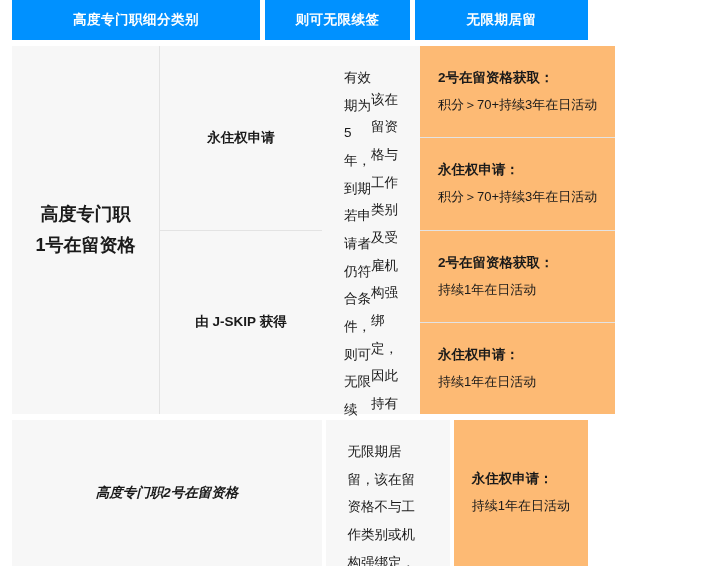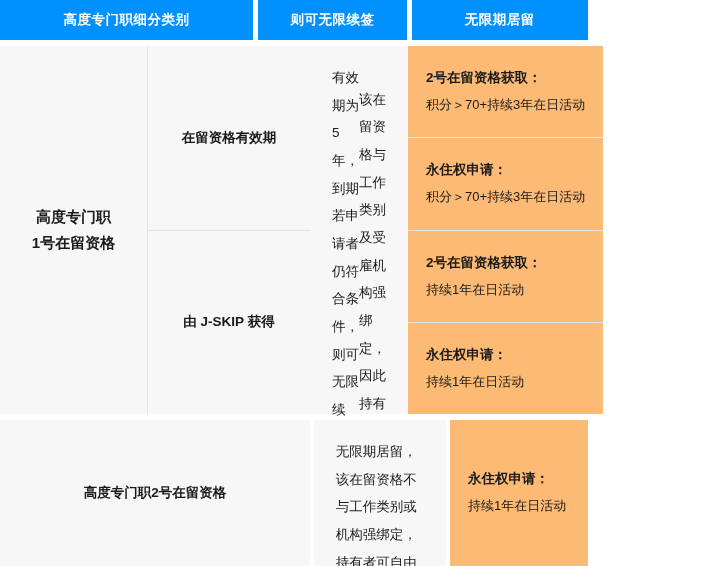--- a/index.html
+++ b/index.html
@@ -6,20 +6,21 @@
   html, body {
     margin: 0; padding: 0;
     width: 720px; height: 566px;
     background: #ffffff;
     font-family: "Liberation Sans", sans-serif;
   }
   .table {
     width: 588px;
     display: flex;
     flex-direction: column;
+    padding-left: 12px;
   }
   .header-row {
     display: flex;
     height: 40px;
   }
   .hcell {
     color: #ffffff;
     background: #0091ff;
     font-size: 13.5px;
     font-weight: bold;
@@ -41,21 +42,21 @@
     width: 310px;
     display: flex;
     background: #f7f7f7;
   }
   .col1-label {
     width: 148px;
     display: flex;
     align-items: center;
     justify-content: center;
     text-align: center;
-    font-size: 15px;
+    font-size: 18px;
     font-weight: bold;
     color: #1a1a1a;
     line-height: 1.75;
     border-right: 1px solid #e3e3e3;
   }
   .col1-sub {
     width: 162px;
     display: flex;
     flex-direction: column;
   }
@@ -102,20 +103,21 @@
     color: #1a1a1a;
     line-height: 1.85;
   }
   .rule + .rule { border-top: 1px solid #e3e3e3; }
   .rule .title { font-weight: bold; font-size: 13.5px; margin-bottom: 2px; }
   .rule .line { white-space: nowrap; }
   .row1 { height: 368px; }
   .row2 { height: 146px; }
   .row2 .col1 {
     justify-content: center;
+    font-style: italic;
   }
   .row2-label {
     width: 310px;
     display: flex;
     align-items: center;
     justify-content: center;
     text-align: center;
     font-size: 13.5px;
     font-weight: bold;
     color: #1a1a1a;
@@ -136,21 +138,21 @@
 
   <div class="body-row row1">
     <div class="col1">
       <div class="col1-label">
         <span>
           <span>高度专门职</span><br>
           <span>1号在留资格</span>
         </span>
       </div>
       <div class="col1-sub">
-        <div class="sub-item">在留资格有效期</div>
+        <div class="sub-item">永住权申请</div>
         <div class="sub-item">由 J-SKIP 获得</div>
       </div>
     </div>
     <div class="gapcol"></div>
     <div class="col2">
       <p>有效期为5年，到期若申请者仍符合条件，则可无限续签。</p>
       <p>该在留资格与工作类别及受雇机构强绑定，因此持有期间更换工作需提请在留资格变更许可。</p>
     </div>
     <div class="gapcol"></div>
     <div class="col3">

